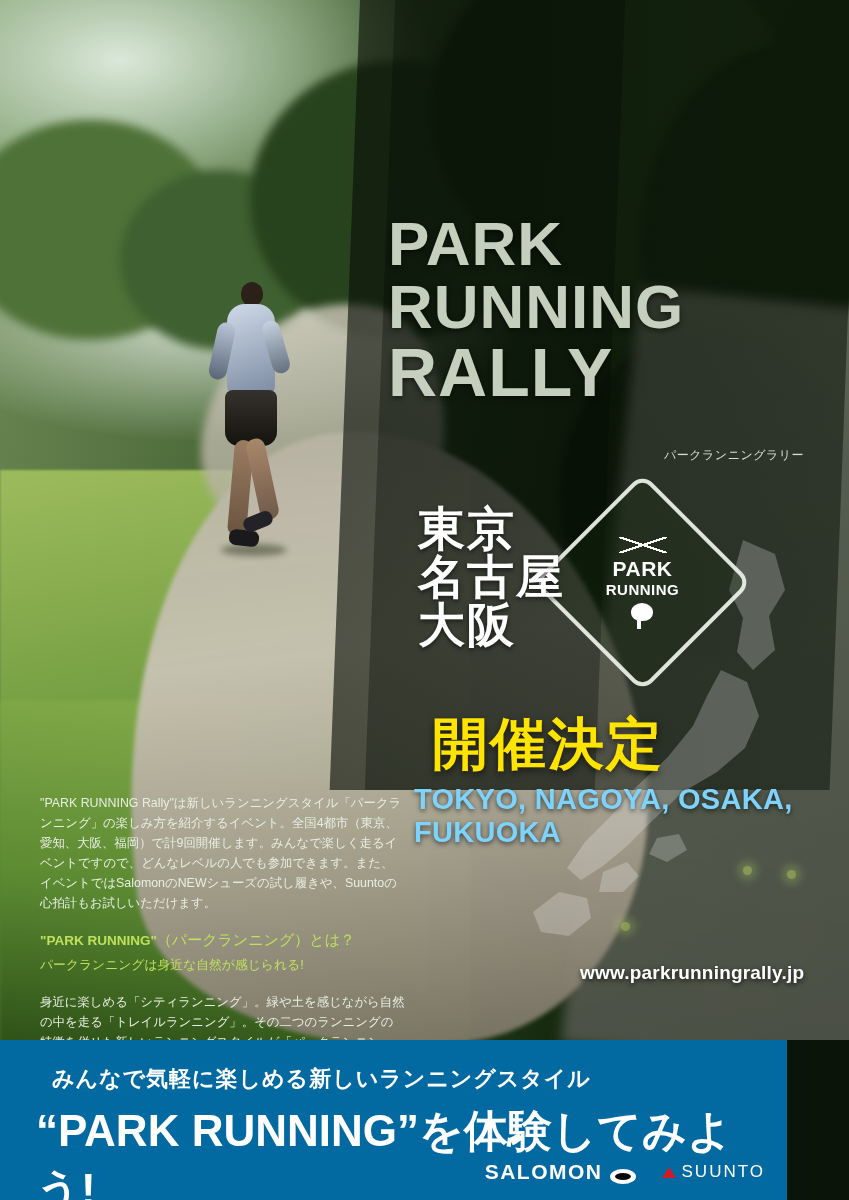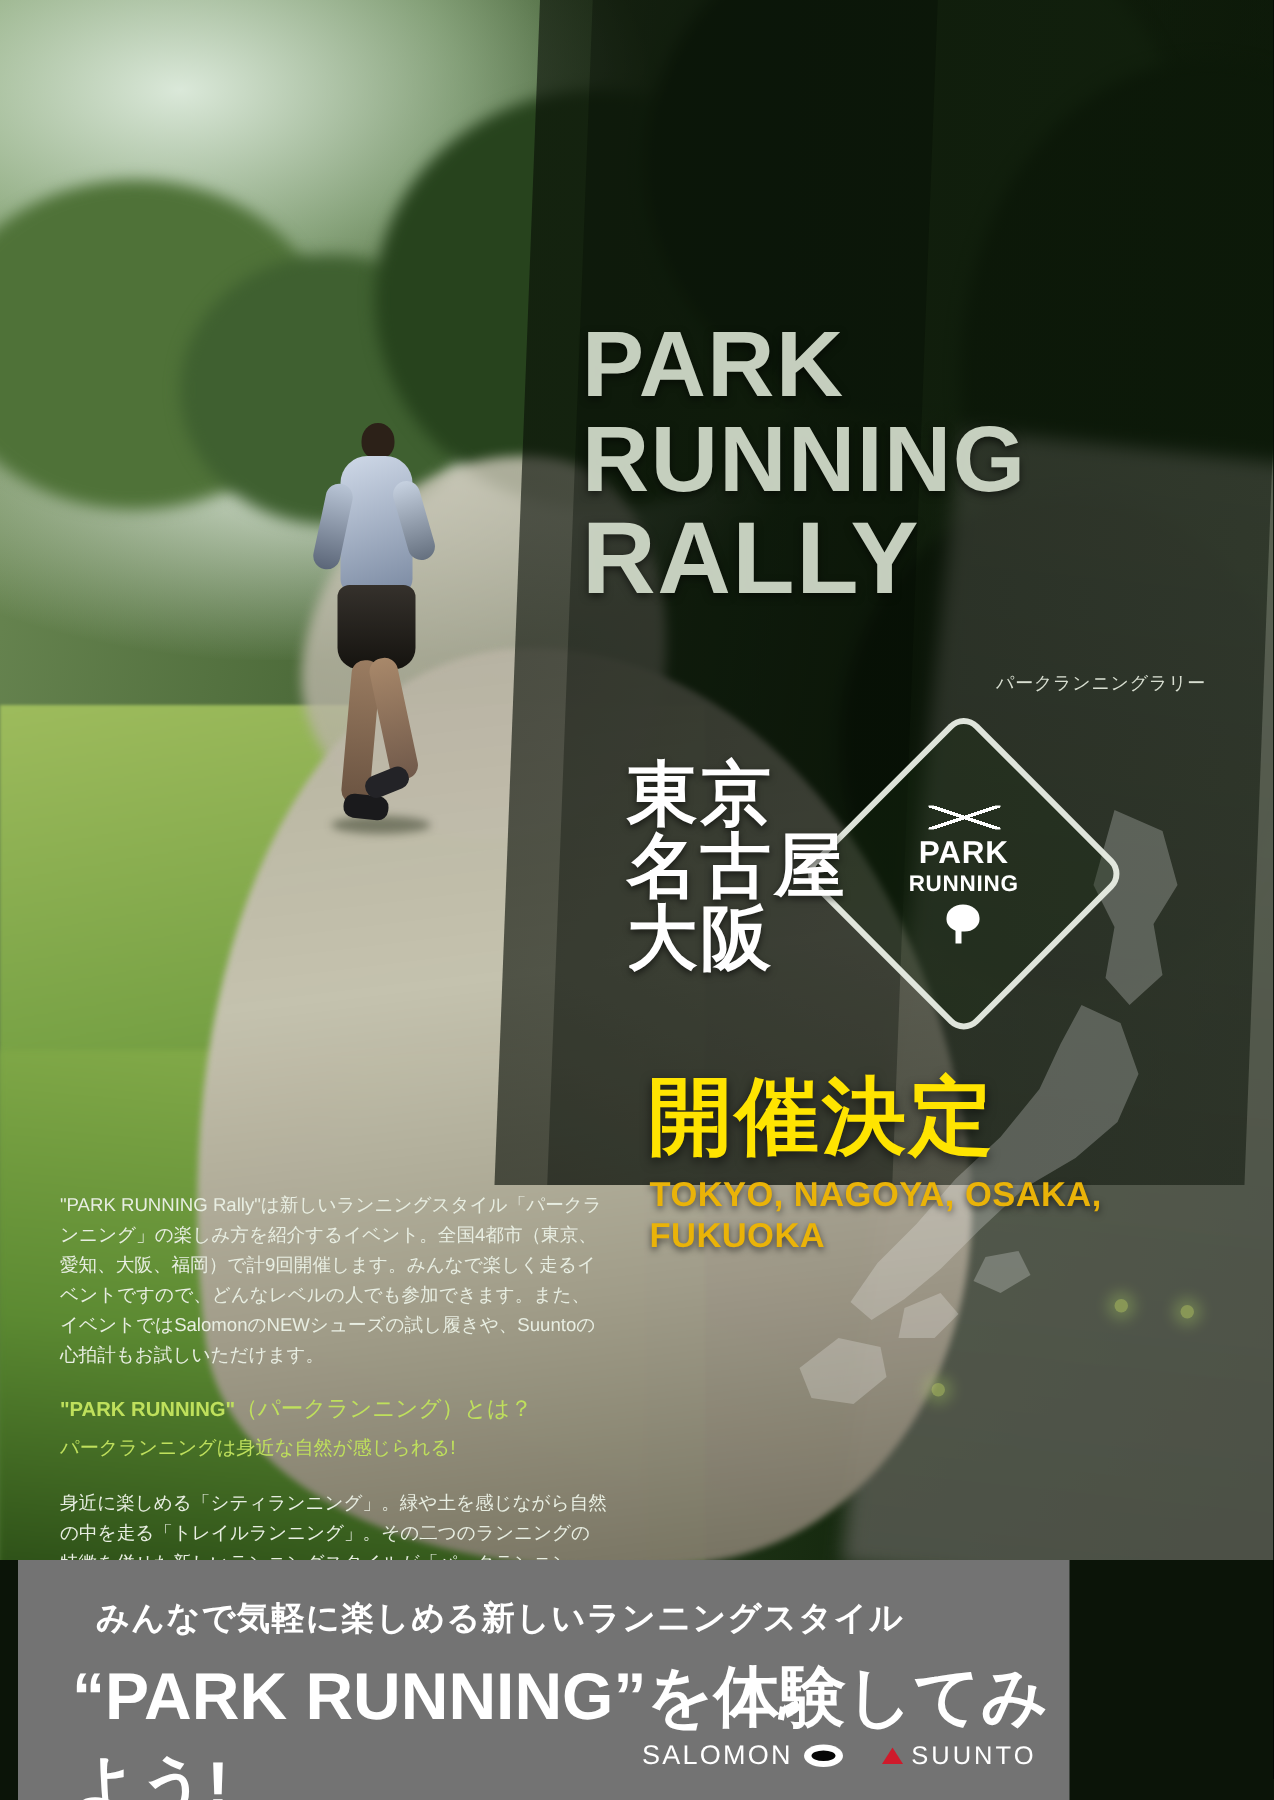--- a/index.html
+++ b/index.html
@@ -120,22 +120,22 @@
     color: #fff; font-size: 47px; font-weight: 700; line-height: 1.02;
     letter-spacing: 2px;
     text-shadow: 0 2px 5px rgba(0,0,0,.6);
   }
   .kaisai {
     position: absolute; left: 432px; top: 707px;
     color: #ffe400; font-size: 56px; font-weight: 700; letter-spacing: 2px;
     text-shadow: 0 3px 7px rgba(0,0,0,.6);
   }
   .cities-en {
-    position: absolute; left: 433px; top: 783px;
-    color: #eab308; font-size: 23px; font-weight: 700; letter-spacing: .3px;
+    position: absolute; left: 414px; top: 783px;
+    color: #7dd3fc; font-size: 29px; font-weight: 700; letter-spacing: .3px;
     text-shadow: 0 2px 5px rgba(0,0,0,.6);
   }
 
   
   .badge {
     position: absolute; left: 565px; top: 505px; width: 155px; height: 155px;
     transform: rotate(45deg);
     border: 4px solid rgba(240,244,235,.92);
     border-radius: 14px;
     background: rgba(25,45,20,.35);
@@ -167,36 +167,36 @@
   .copy .punch { color: #bfe05c; font-size: 12.8px; margin-bottom: 16px; }
 
   .url {
     position: absolute; left: 580px; top: 962px;
     color: #fff; font-size: 19px; font-weight: 700; letter-spacing: .2px;
     text-shadow: 0 2px 5px rgba(0,0,0,.7);
   }
 
   
   .bottom {
-    position: absolute; left: 12px; top: 1040px; width: 701px; height: 160px;
-    background: #737373;
+    position: absolute; left: 0; top: 1040px; width: 787px; height: 160px;
+    background: #0369a1;
   }
   .bt-1 {
     position: absolute; left: 52px; top: 24px;
     color: #fff; font-size: 22px; font-weight: 700; letter-spacing: 1px;
   }
   .bt-2 {
     position: absolute; left: 36px; top: 62px;
     color: #fff; font-size: 44px; font-weight: 700; letter-spacing: 0px;
   }
   .brands {
     position: absolute; right: 22px; top: 120px;
     display: flex; align-items: center; gap: 26px;
   }
-  .salomon { display:flex; align-items:center; gap:7px; color:#fff; font-size:18px; font-weight:400; letter-spacing:1.5px; }
+  .salomon { display:flex; align-items:flex-end; gap:7px; color:#fff; font-size:21px; font-weight:700; letter-spacing:1.5px; }
   .salomon .s-mark { width:26px; height:15px; border-radius:50%; background:#fff; position:relative; }
   .salomon .s-mark::after { content:""; position:absolute; left:5px; top:4px; width:16px; height:7px; border-radius:50%; background:#060606; }
   .suunto { display:flex; align-items:center; gap:6px; color:#fff; font-size:17px; font-weight:400; letter-spacing:2px; }
   .suunto .tri { width:0; height:0; border-left:7px solid transparent; border-right:7px solid transparent; border-bottom:11px solid #cf1a2b; }
 </style>
 </head>
 <body>
 
 <div id="poster">
 
@@ -275,20 +275,21 @@
 
   <div class="copy">
     <p>"PARK RUNNING Rally"は新しいランニングスタイル「パークランニング」の楽しみ方を紹介するイベント。全国4都市（東京、愛知、大阪、福岡）で計9回開催します。みんなで楽しく走るイベントですので、どんなレベルの人でも参加できます。また、イベントではSalomonのNEWシューズの試し履きや、Suuntoの心拍計もお試しいただけます。</p>
     <div class="lead">
       <span>"PARK RUNNING"</span><span class="paren">（パークランニング）とは？</span>
     </div>
     <p class="punch">パークランニングは身近な自然が感じられる!</p>
     <p>身近に楽しめる「シティランニング」。緑や土を感じながら自然の中を走る「トレイルランニング」。その二つのランニングの特徴を併せた新しいランニングスタイルが「パークランニング」です。</p>
   </div>
 
+  <div class="url">www.parkrunningrally.jp</div>
 
   <div class="bottom">
     <div class="bt-1">みんなで気軽に楽しめる新しいランニングスタイル</div>
     <div class="bt-2">“PARK RUNNING”を体験してみよう!</div>
     <div class="brands">
       <div class="salomon">
         <span>SALOMON</span>
         <span class="s-mark"></span>
       </div>
       <div class="suunto">

